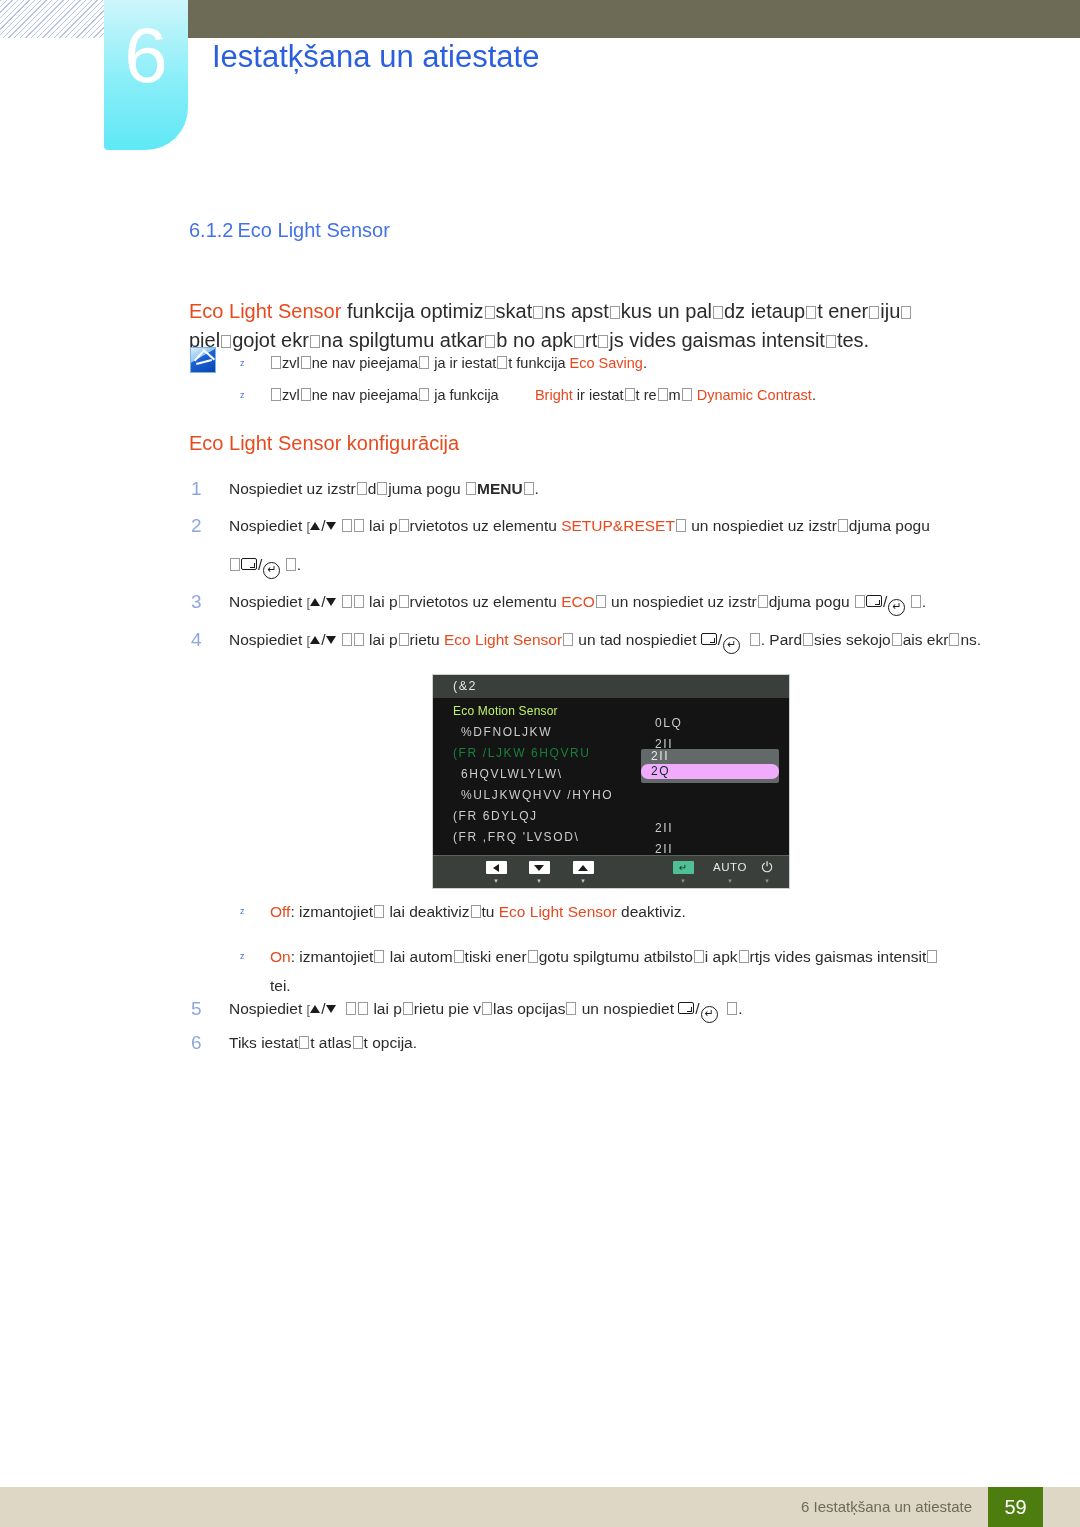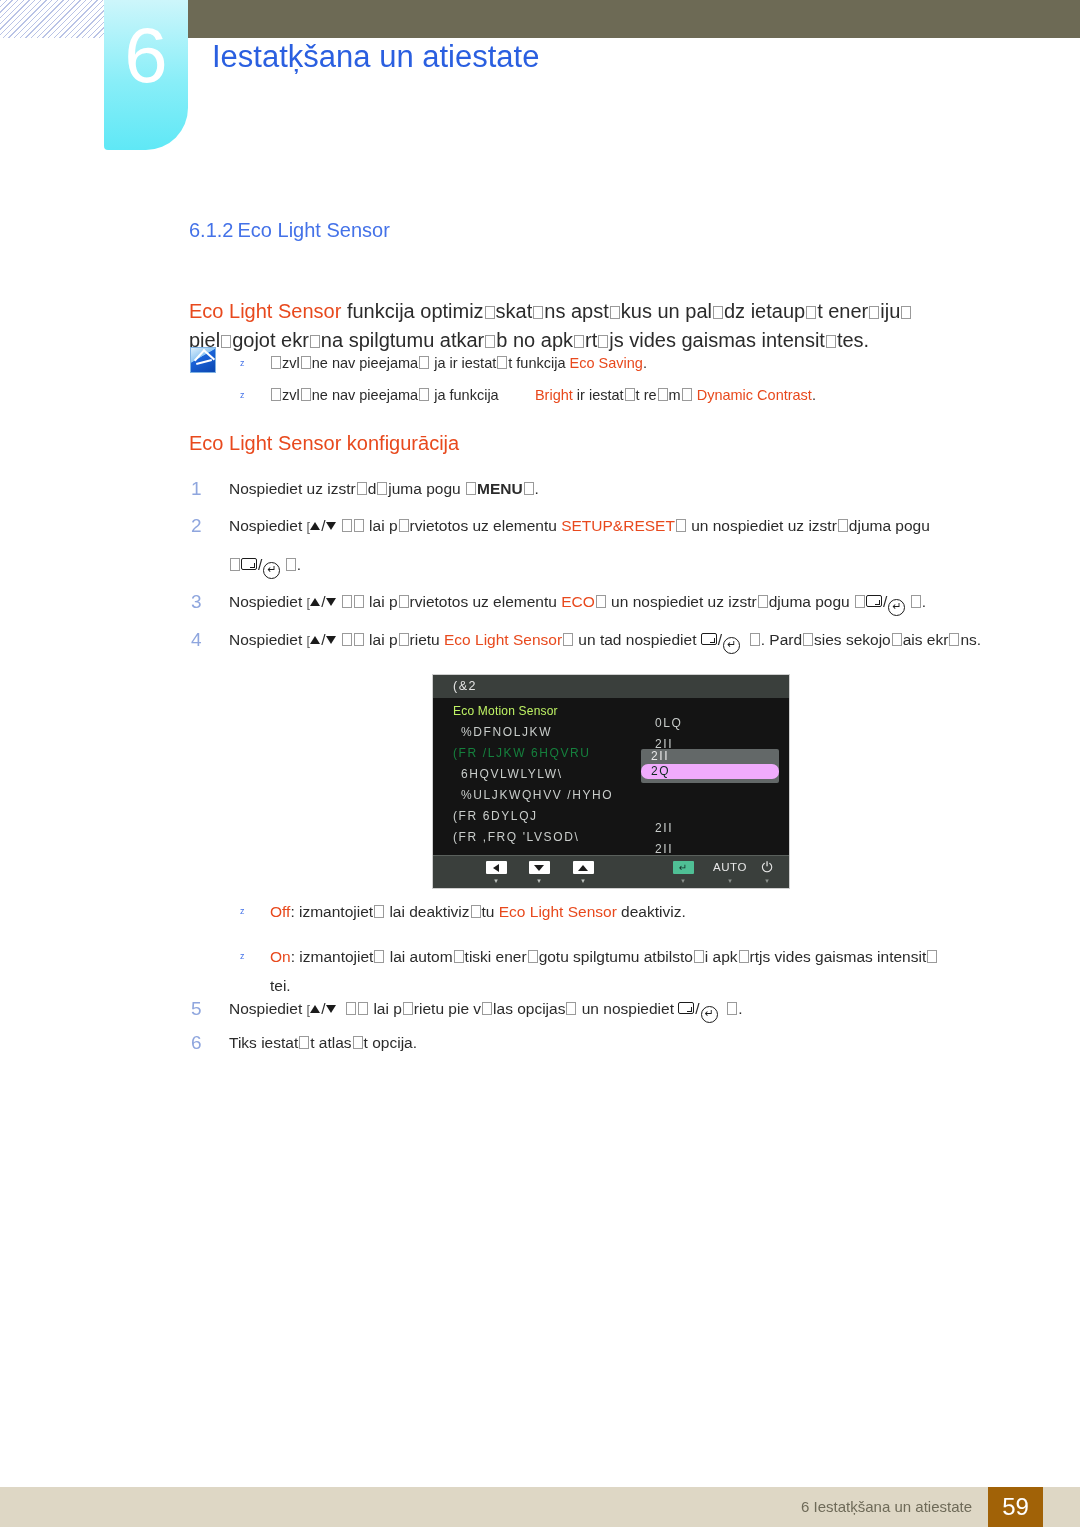--- a/index.html
+++ b/index.html
@@ -374,23 +374,23 @@
     height: 40px;
     line-height: 40px;
     font-size: 15px;
     color: #6e6a58;
     white-space: nowrap;
   }
   .footer-page {
     position: absolute;
     right: 37px; bottom: 0;
     width: 55px; height: 40px;
-    background: #a16207;
+    background: #4d7c0f;
     color: #ffffff;
-    font-size: 24px;
+    font-size: 20px;
     line-height: 40px;
     text-align: center;
   }
 </style>
 </head>
 <body>
 
 <div class="hatch"></div>
 <div class="header-bar"></div>
 <div class="chapter-tab"></div>

